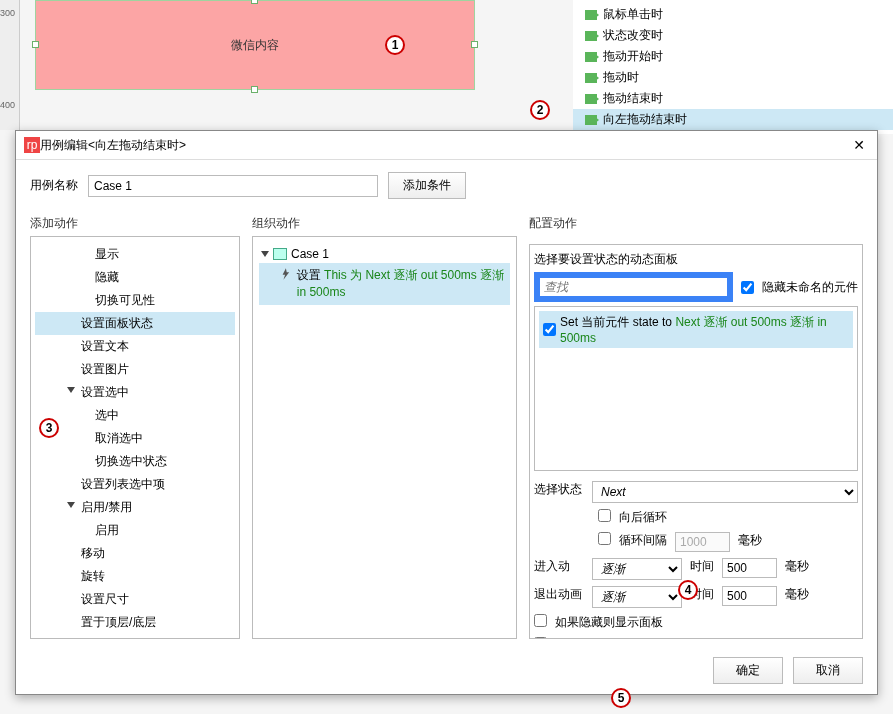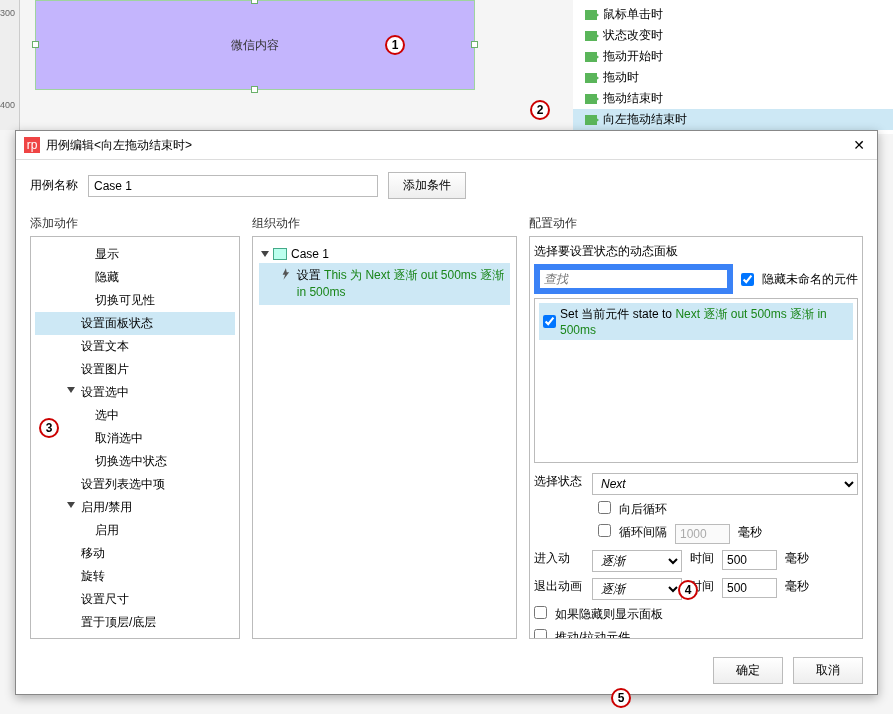--- a/index.html
+++ b/index.html
@@ -1,45 +1,45 @@
 <!DOCTYPE html>
 <html><head>
 <meta charset="utf-8">
 <style>
 *{box-sizing:border-box;margin:0;padding:0;font-family:"Microsoft YaHei",Arial,sans-serif;font-size:12px;}
 body{background:#f5f5f5;width:893px;height:714px;position:relative;overflow:hidden;}
 .bg-canvas{position:absolute;top:0;left:0;width:560px;height:130px;}
 .ruler-v{position:absolute;left:0;top:0;width:20px;height:130px;background:#eee;border-right:1px solid #ccc;}
 .ruler-tick{position:absolute;left:0;color:#666;font-size:9px;}
-.canvas-widget{position:absolute;left:35px;top:0;width:440px;height:90px;background:#c4b5fd;border:1px solid #9fd39f;display:flex;align-items:center;justify-content:center;color:#333;}
+.canvas-widget{position:absolute;left:35px;top:0;width:440px;height:90px;background:#fca5a5;border:1px solid #9fd39f;display:flex;align-items:center;justify-content:center;color:#333;}
 .canvas-widget .handle{position:absolute;width:7px;height:7px;background:#fff;border:1px solid #6ab06a;}
 .handle.tc{top:-4px;left:50%;margin-left:-4px;}
 .handle.bc{bottom:-4px;left:50%;margin-left:-4px;}
 .handle.ml{left:-4px;top:50%;margin-top:-4px;}
 .handle.mr{right:-4px;top:50%;margin-top:-4px;}
 .event-panel{position:absolute;right:0;top:0;width:320px;background:#fff;}
 .event-tree{padding:4px 0;}
 .event-item{display:flex;align-items:center;padding:2px 12px;gap:6px;cursor:pointer;}
 .event-item.selected{background:#cde8f5;}
 .ev-icon{width:12px;height:10px;background:#5ab55a;display:inline-block;position:relative;}
 .ev-icon:after{content:"";position:absolute;right:-2px;top:1px;border-left:5px solid #5ab55a;border-top:4px solid transparent;border-bottom:4px solid transparent;}
 .num-badge{position:absolute;width:20px;height:20px;border:2px solid #c00;border-radius:50%;background:#fff;color:#000;font-weight:bold;display:flex;align-items:center;justify-content:center;z-index:50;}
 .dialog{position:absolute;left:15px;top:130px;width:863px;height:565px;background:#fff;border:1px solid #888;box-shadow:0 3px 10px rgba(0,0,0,0.3);display:flex;flex-direction:column;z-index:30;}
 .titlebar{display:flex;align-items:center;padding:4px 8px;border-bottom:1px solid #ddd;}
-.titlebar .app-icon{width:16px;height:16px;background:#ef4444;display:inline-block;margin-right:6px;color:#fff;font-size:12px;display:flex;align-items:center;justify-content:center;}
+.titlebar .app-icon{width:16px;height:16px;background:#ef4444;display:inline-block;margin-right:0;color:#fff;font-size:12px;display:flex;align-items:center;justify-content:center;}
 .titlebar .title{flex:1;}
 .titlebar .close{width:20px;height:20px;display:flex;align-items:center;justify-content:center;cursor:pointer;font-size:14px;}
 .name-row{display:flex;align-items:center;gap:10px;padding:12px 14px;}
 .name-row input[type=text]{width:290px;padding:3px 5px;border:1px solid #bbb;}
 .btn{padding:4px 14px;border:1px solid #bbb;background:linear-gradient(#fff,#eee);cursor:pointer;}
 .dialog-body{flex:1;display:flex;padding:0 14px 8px;gap:12px;overflow:hidden;}
 .col{display:flex;flex-direction:column;min-width:0;}
 .col.left{width:210px;}
 .col.mid{width:265px;}
-.col.right{flex:1;}
+.col.right{flex:1;gap:8px;}
 .col-header{padding:4px 0 4px 0;color:#333;font-weight:normal;}
 .col-box{flex:1;border:1px solid #bbb;background:#fff;overflow:auto;position:relative;padding:6px 4px;}
 .col.left .col-box{overflow-y:scroll;}
 .action-tree{list-style:none;}
 .action-tree li{padding:3px 2px 3px 30px;cursor:pointer;position:relative;}
 .action-tree li.lvl2{padding-left:46px;}
 .action-tree li.lvl3{padding-left:60px;}
 .action-tree li.selected{background:#cde8f5;}
 .caret{position:absolute;left:16px;top:6px;width:0;height:0;border-left:4px solid transparent;border-right:4px solid transparent;border-top:6px solid #444;}
 .caret.lvl2{left:32px;}

